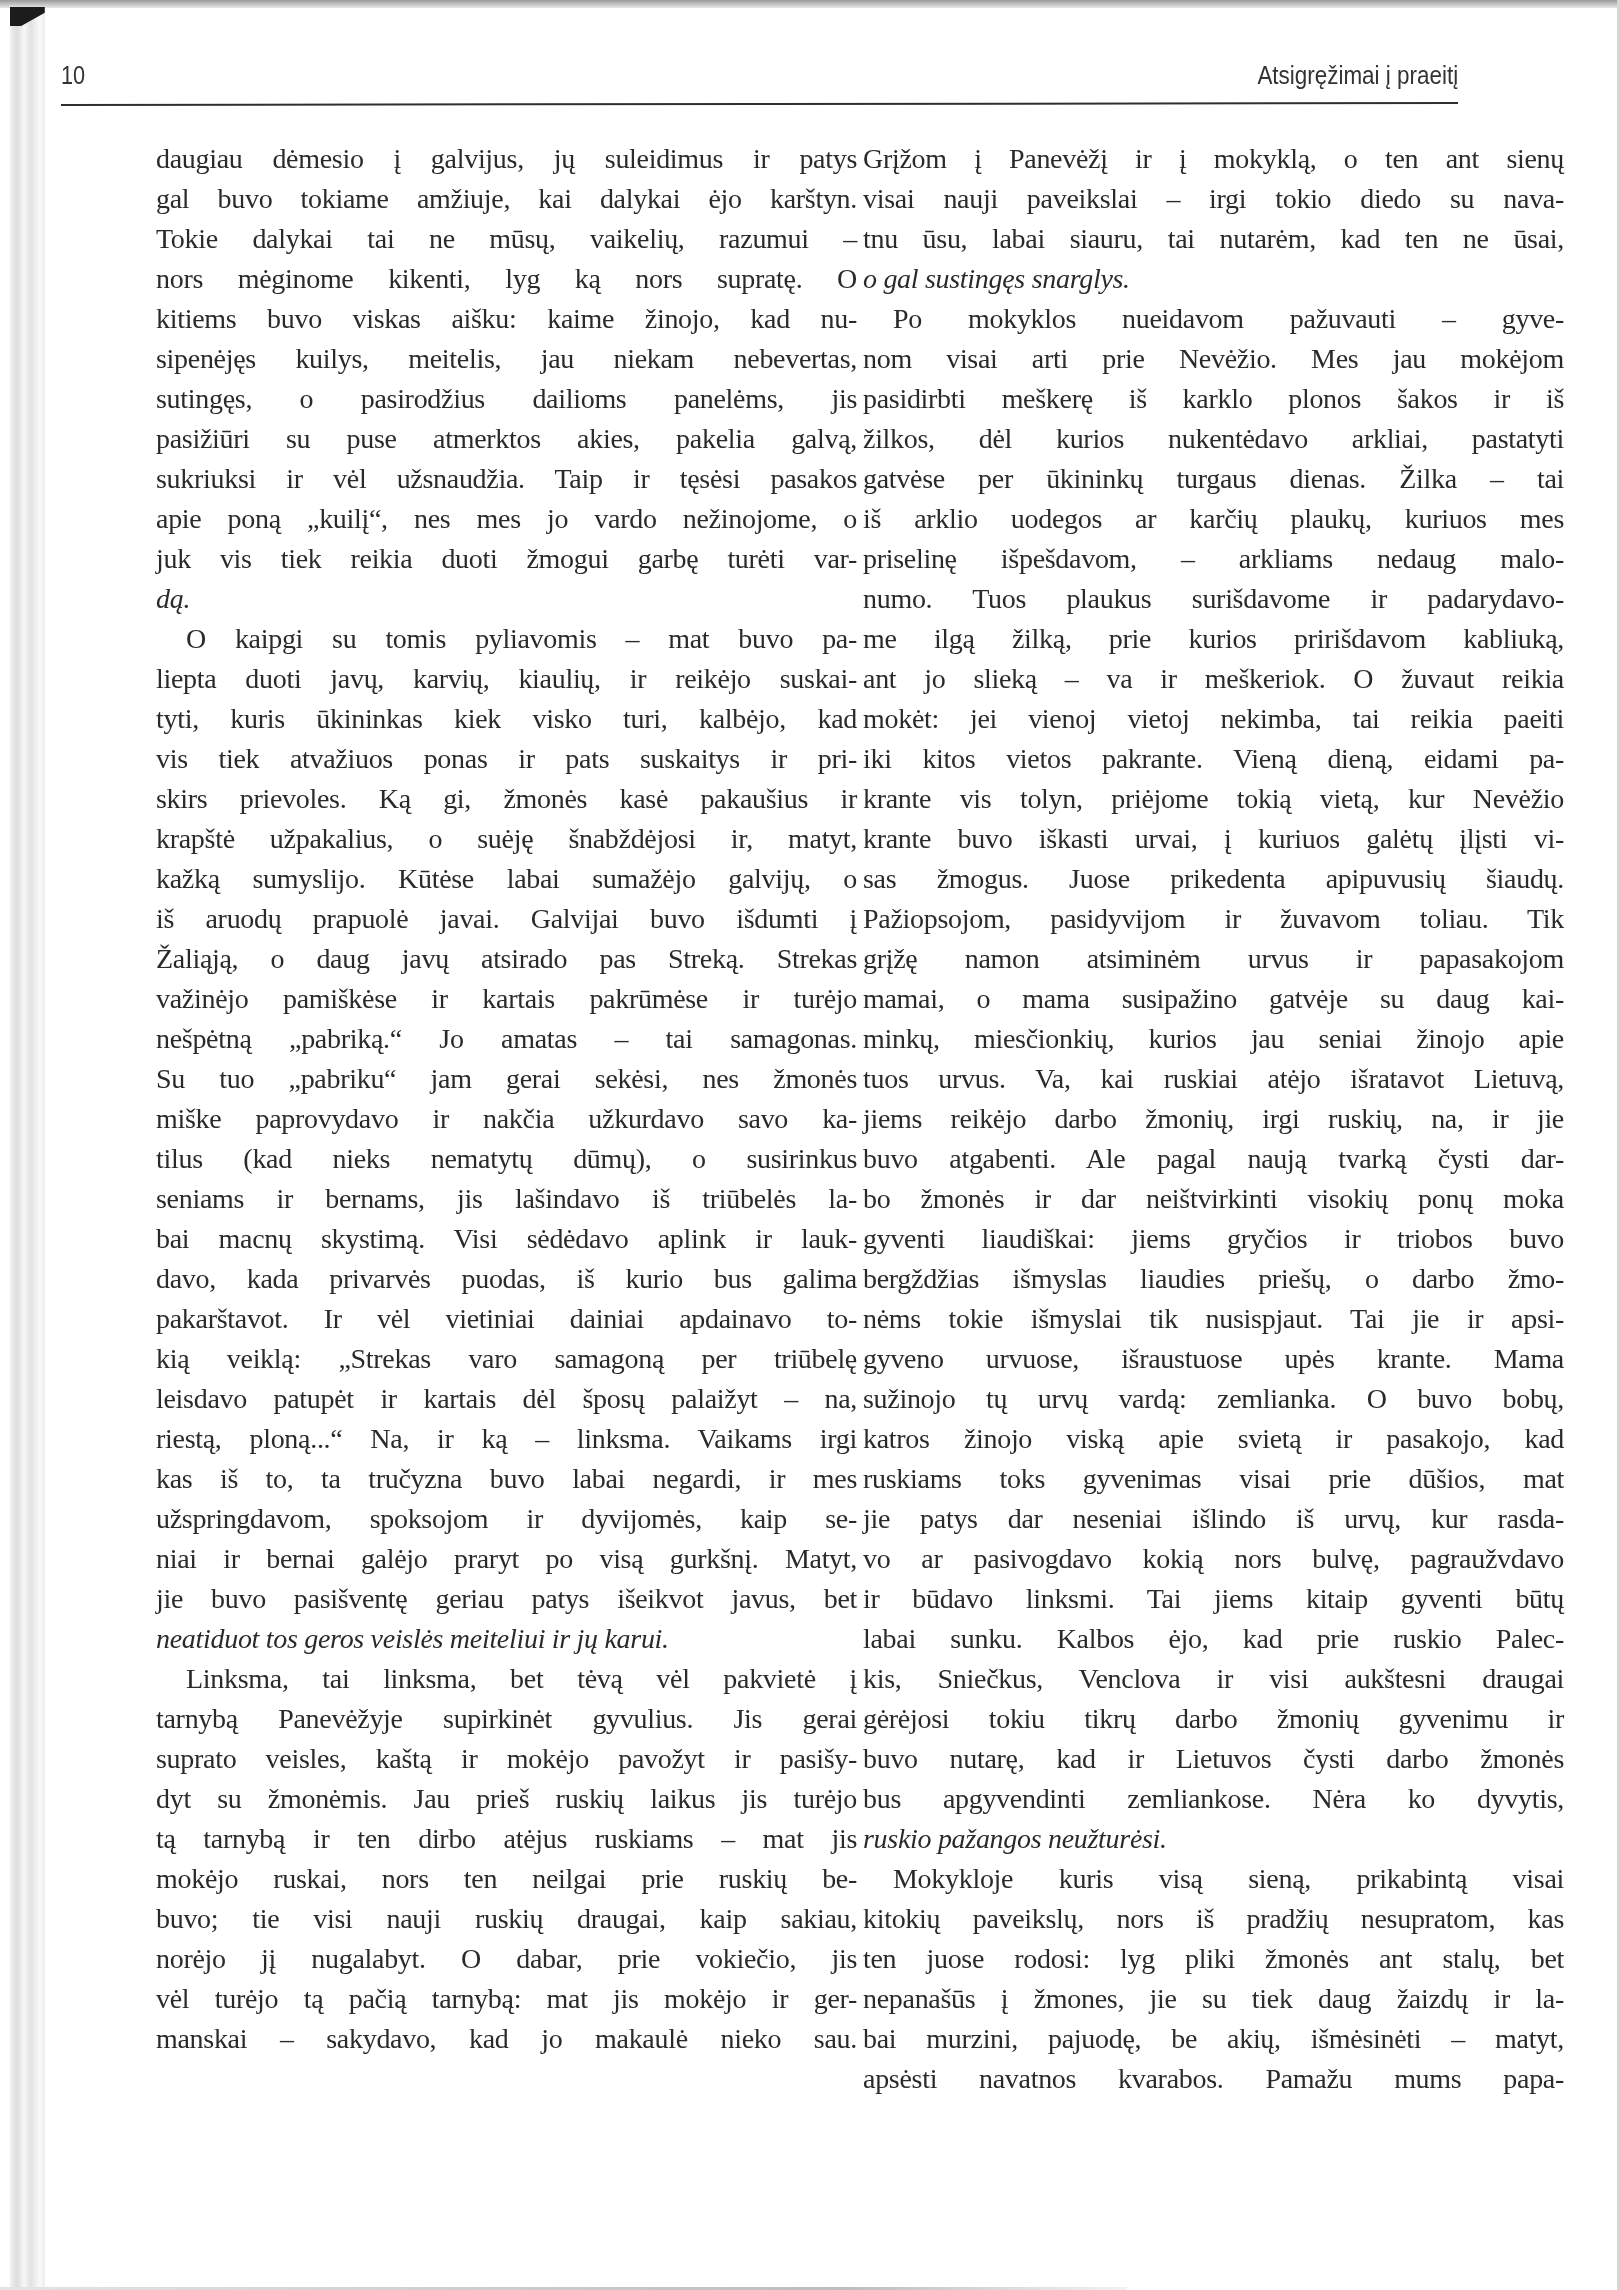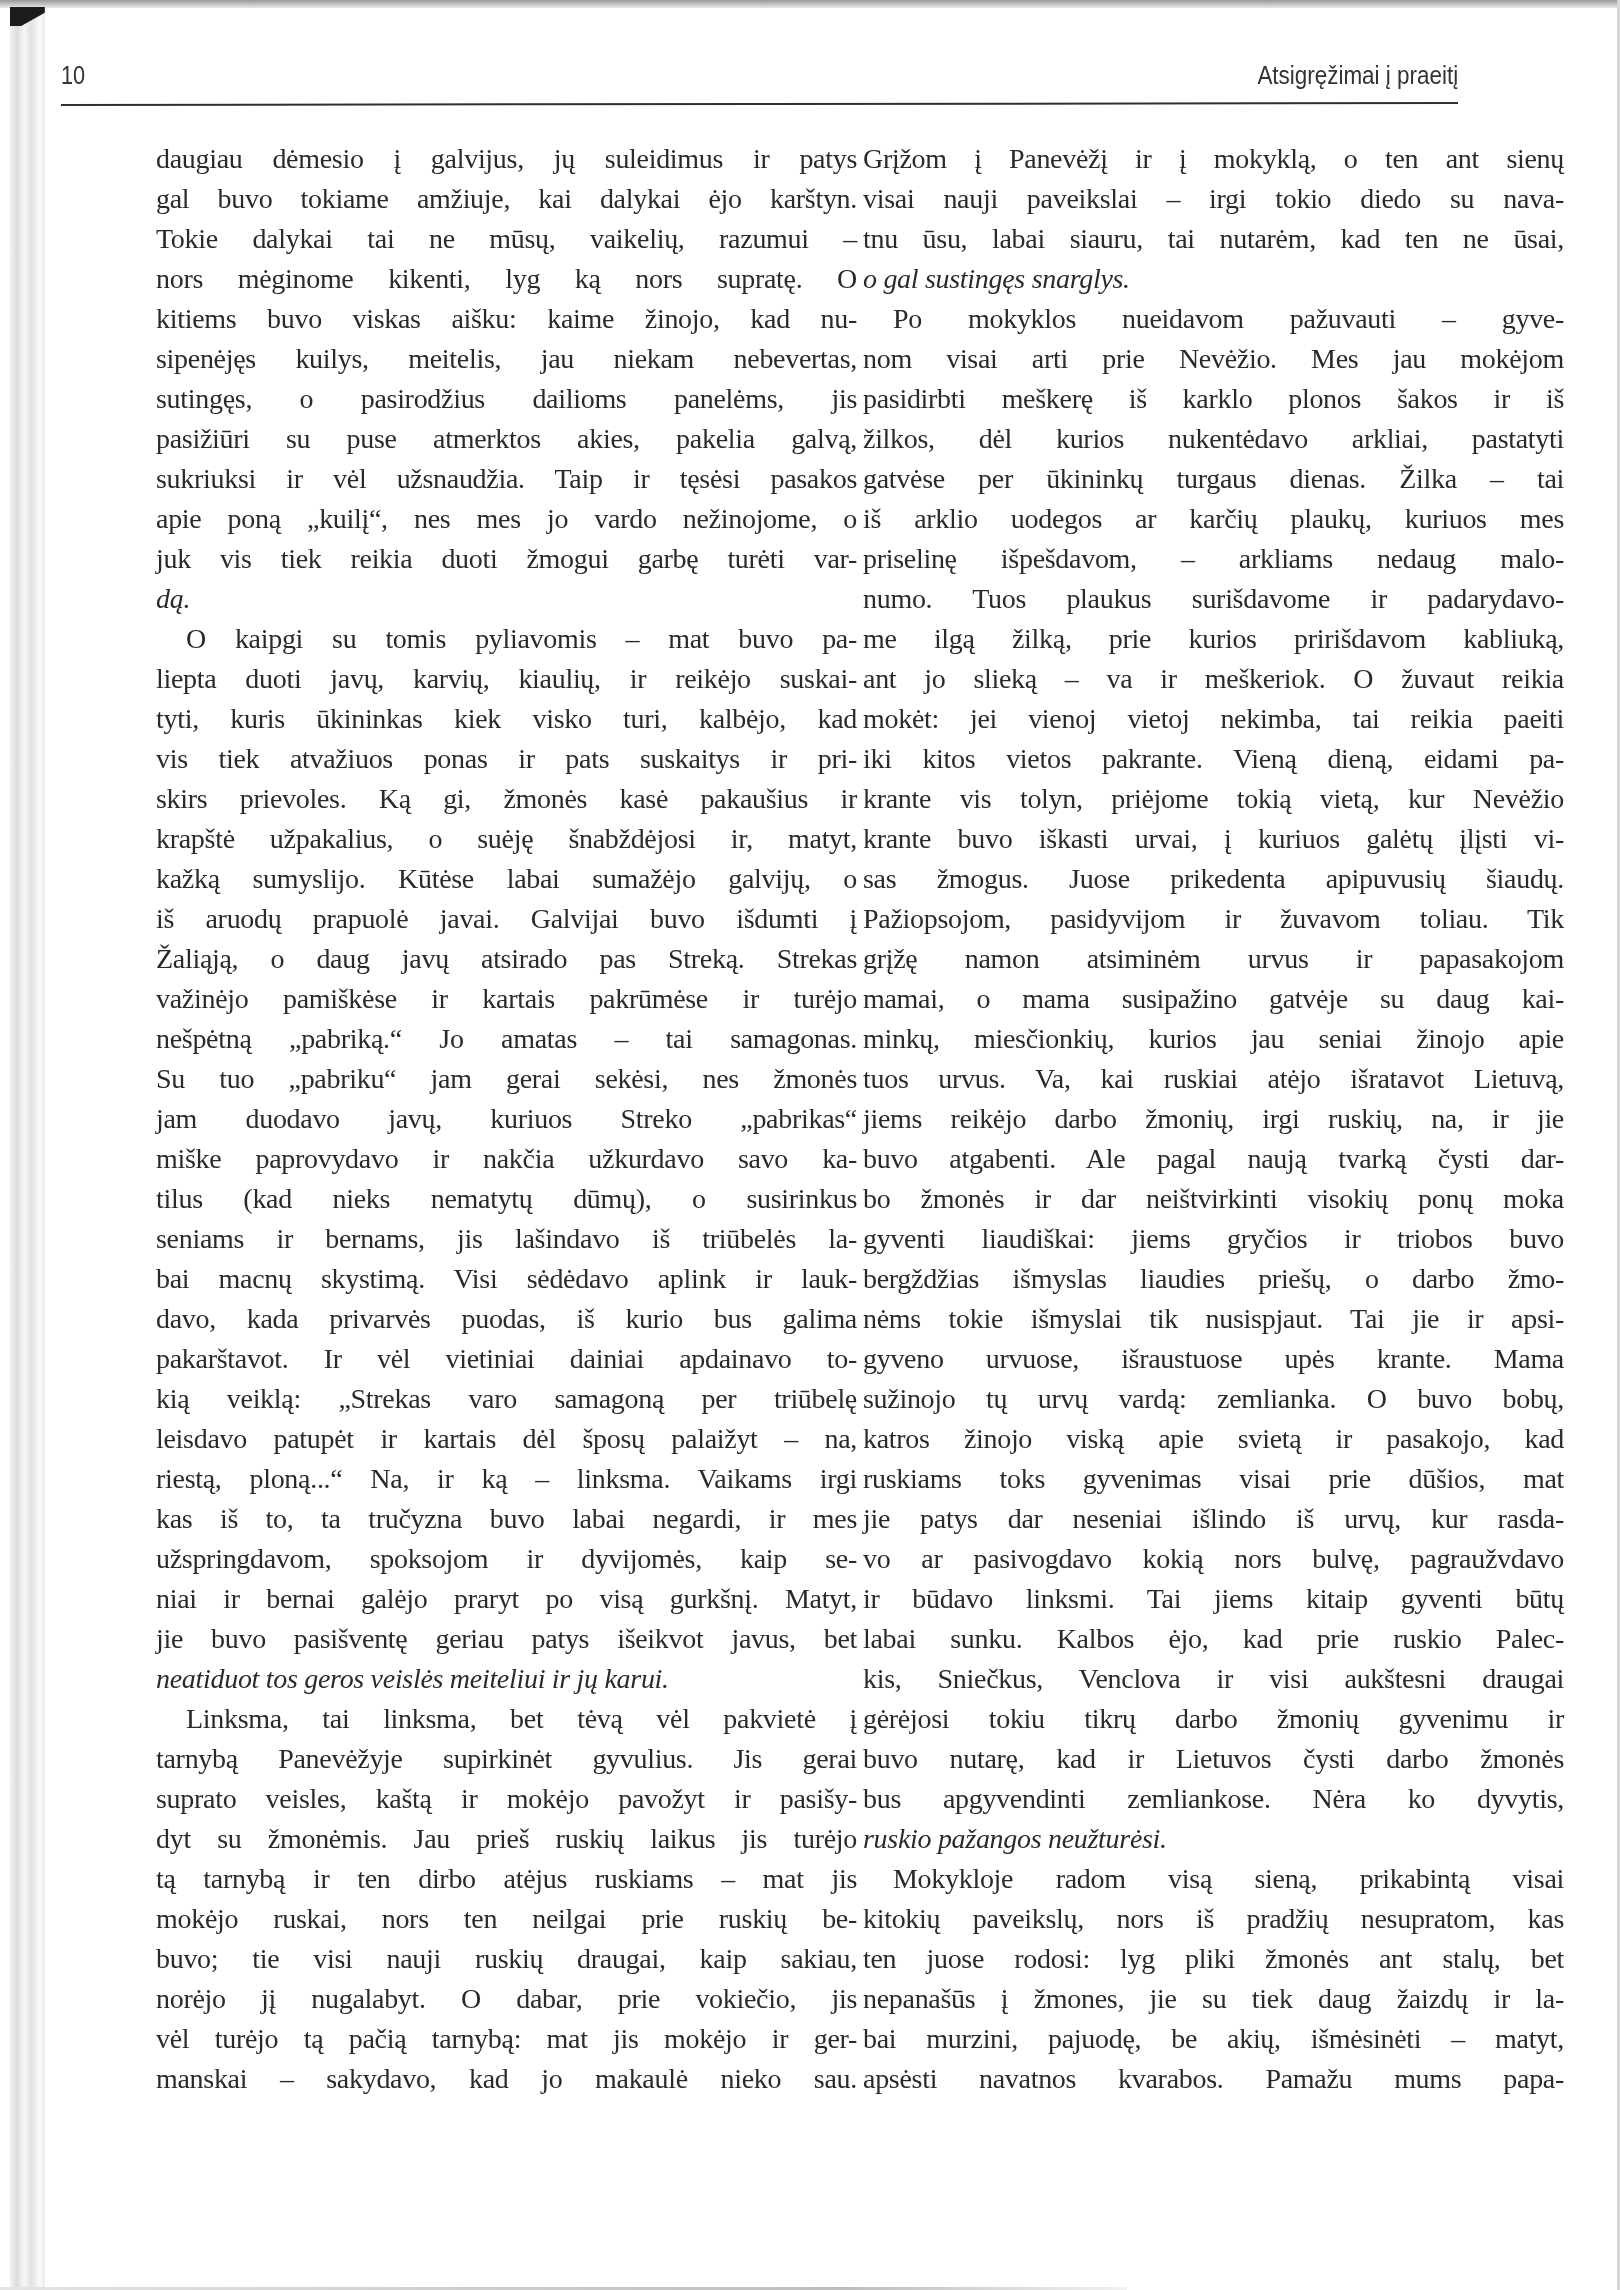--- a/index.html
+++ b/index.html
@@ -86,21 +86,20 @@
     <span class="line">tyti, kuris ūkininkas kiek visko turi, kalbėjo, kad</span>
     <span class="line">vis tiek atvažiuos ponas ir pats suskaitys ir pri-</span>
     <span class="line">skirs prievoles. Ką gi, žmonės kasė pakaušius ir</span>
     <span class="line">krapštė užpakalius, o suėję šnabždėjosi ir, matyt,</span>
     <span class="line">kažką sumyslijo. Kūtėse labai sumažėjo galvijų, o</span>
     <span class="line">iš aruodų prapuolė javai. Galvijai buvo išdumti į</span>
     <span class="line">Žaliąją, o daug javų atsirado pas Streką. Strekas</span>
     <span class="line">važinėjo pamiškėse ir kartais pakrūmėse ir turėjo</span>
     <span class="line">nešpėtną „pabriką.“ Jo amatas – tai samagonas.</span>
     <span class="line">Su tuo „pabriku“ jam gerai sekėsi, nes žmonės</span>
-    <span class="line">jam duodavo javų, kuriuos Streko „pabrikas“</span>
     <span class="line">miške paprovydavo ir nakčia užkurdavo savo ka-</span>
     <span class="line">tilus (kad nieks nematytų dūmų), o susirinkus</span>
     <span class="line">seniams ir bernams, jis lašindavo iš triūbelės la-</span>
     <span class="line">bai macnų skystimą. Visi sėdėdavo aplink ir lauk-</span>
     <span class="line">davo, kada privarvės puodas, iš kurio bus galima</span>
     <span class="line">pakarštavot. Ir vėl vietiniai dainiai apdainavo to-</span>
     <span class="line">kią veiklą: „Strekas varo samagoną per triūbelę</span>
     <span class="line">leisdavo patupėt ir kartais dėl šposų palaižyt – na,</span>
     <span class="line">riestą, ploną...“ Na, ir ką – linksma. Vaikams irgi</span>
     <span class="line">kas iš to, ta tručyzna buvo labai negardi, ir mes</span>
@@ -156,20 +155,20 @@
     <span class="line">ruskiams toks gyvenimas visai prie dūšios, mat</span>
     <span class="line">jie patys dar neseniai išlindo iš urvų, kur rasda-</span>
     <span class="line">vo ar pasivogdavo kokią nors bulvę, pagraužvdavo</span>
     <span class="line">ir būdavo linksmi. Tai jiems kitaip gyventi būtų</span>
     <span class="line">labai sunku.  Kalbos ėjo, kad prie ruskio Palec-</span>
     <span class="line">kis, Sniečkus, Venclova ir visi aukštesni draugai</span>
     <span class="line">gėrėjosi tokiu tikrų darbo žmonių gyvenimu ir</span>
     <span class="line">buvo nutarę, kad ir Lietuvos čysti darbo žmonės</span>
     <span class="line">bus apgyvendinti zemliankose. Nėra ko dyvytis,</span>
     <span class="line last">ruskio pažangos neužturėsi.</span>
-    <span class="line indent">Mokykloje radom visą sieną, prikabintą visai</span>
+    <span class="line indent">Mokykloje kuris visą sieną, prikabintą visai</span>
     <span class="line">kitokių paveikslų, nors iš pradžių nesupratom, kas</span>
     <span class="line">ten juose rodosi: lyg pliki žmonės ant stalų, bet</span>
     <span class="line">nepanašūs į žmones, jie su tiek daug žaizdų ir la-</span>
     <span class="line">bai murzini, pajuodę, be akių, išmėsinėti – matyt,</span>
     <span class="line">apsėsti navatnos kvarabos. Pamažu mums papa-</span>
   </div>
 
 
 </body></html>

